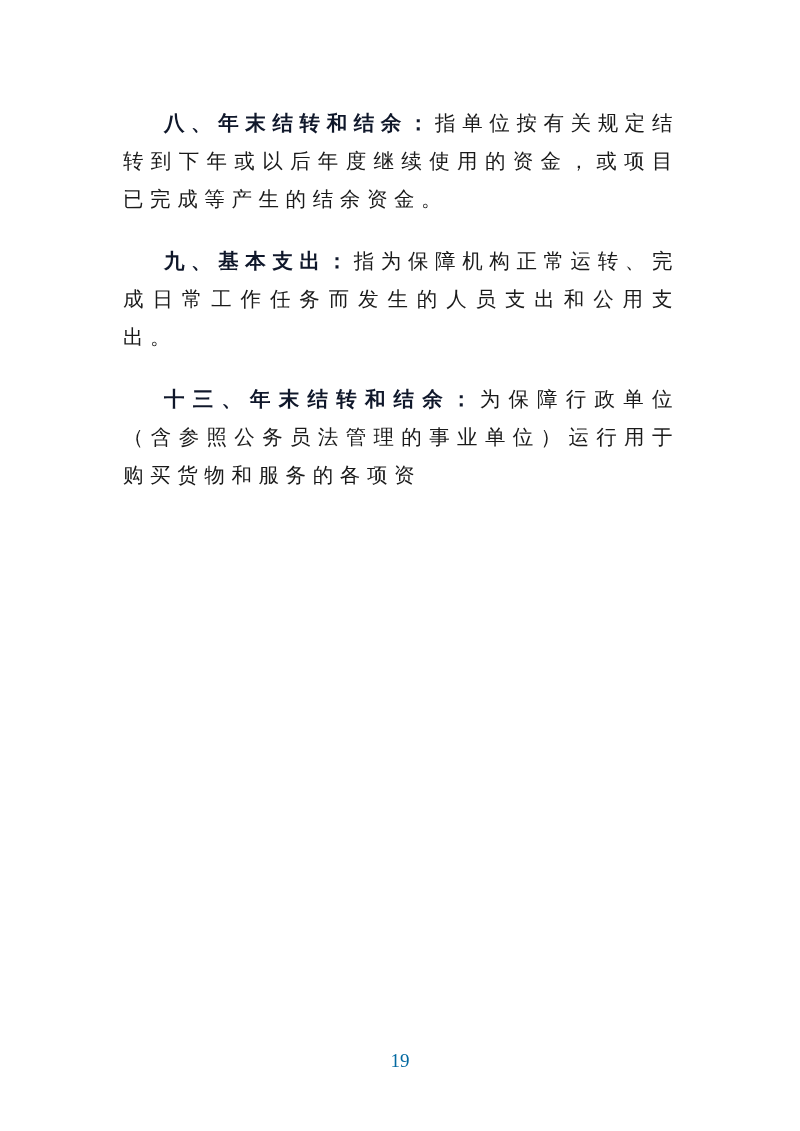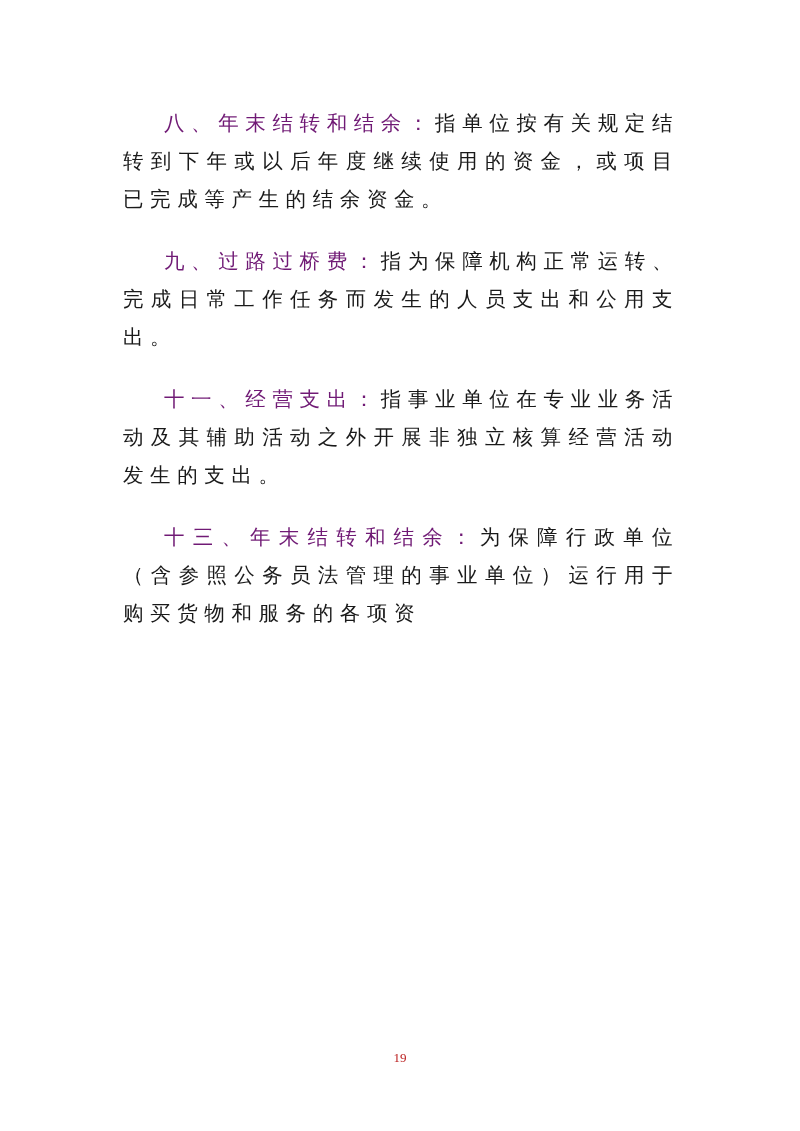--- a/index.html
+++ b/index.html
@@ -24,45 +24,42 @@
     .para {
       font-size: 20.5px;
       line-height: 38px;
       letter-spacing: 6.6px;
       text-align: justify;
       text-indent: 2em;
       margin: 0 0 24px 0;
       word-break: break-all;
     }
     .para .term {
-      font-weight: normal;
-      color: #701a75;
+      font-weight: bold;
+      color: #0f172a;
     }
     .page-number {
       position: absolute;
       top: 1050px;
       left: 0;
       width: 800px;
       text-align: center;
       font-family: "Liberation Serif", serif;
-      font-size: 13px;
-      color: #b91c1c;
+      font-size: 19px;
+      color: #0369a1;
     }
   </style>
 </head>
 <body>
 
 <div class="page">
   <p class="para">
     <span class="term">八、年末结转和结余：</span><span>指单位按有关规定结转到下年或以后年度继续使用的资金，或项目已完成等产生的结余资金。</span>
   </p>
   <p class="para">
-    <span class="term">九、过路过桥费：</span><span>指为保障机构正常运转、完成日常工作任务而发生的人员支出和公用支出。</span>
-  </p>
-  <p class="para">
-    <span class="term">十一、经营支出：</span><span>指事业单位在专业业务活动及其辅助活动之外开展非独立核算经营活动发生的支出。</span>
+    <span class="term">九、基本支出：</span><span>指为保障机构正常运转、完成日常工作任务而发生的人员支出和公用支出。</span>
   </p>
   <p class="para">
     <span class="term">十三、年末结转和结余：</span><span>为保障行政单位（含参照公务员法管理的事业单位）运行用于购买货物和服务的各项资</span>
   </p>
 </div>
 
 <div class="page-number">19</div>
 
 </body></html>

